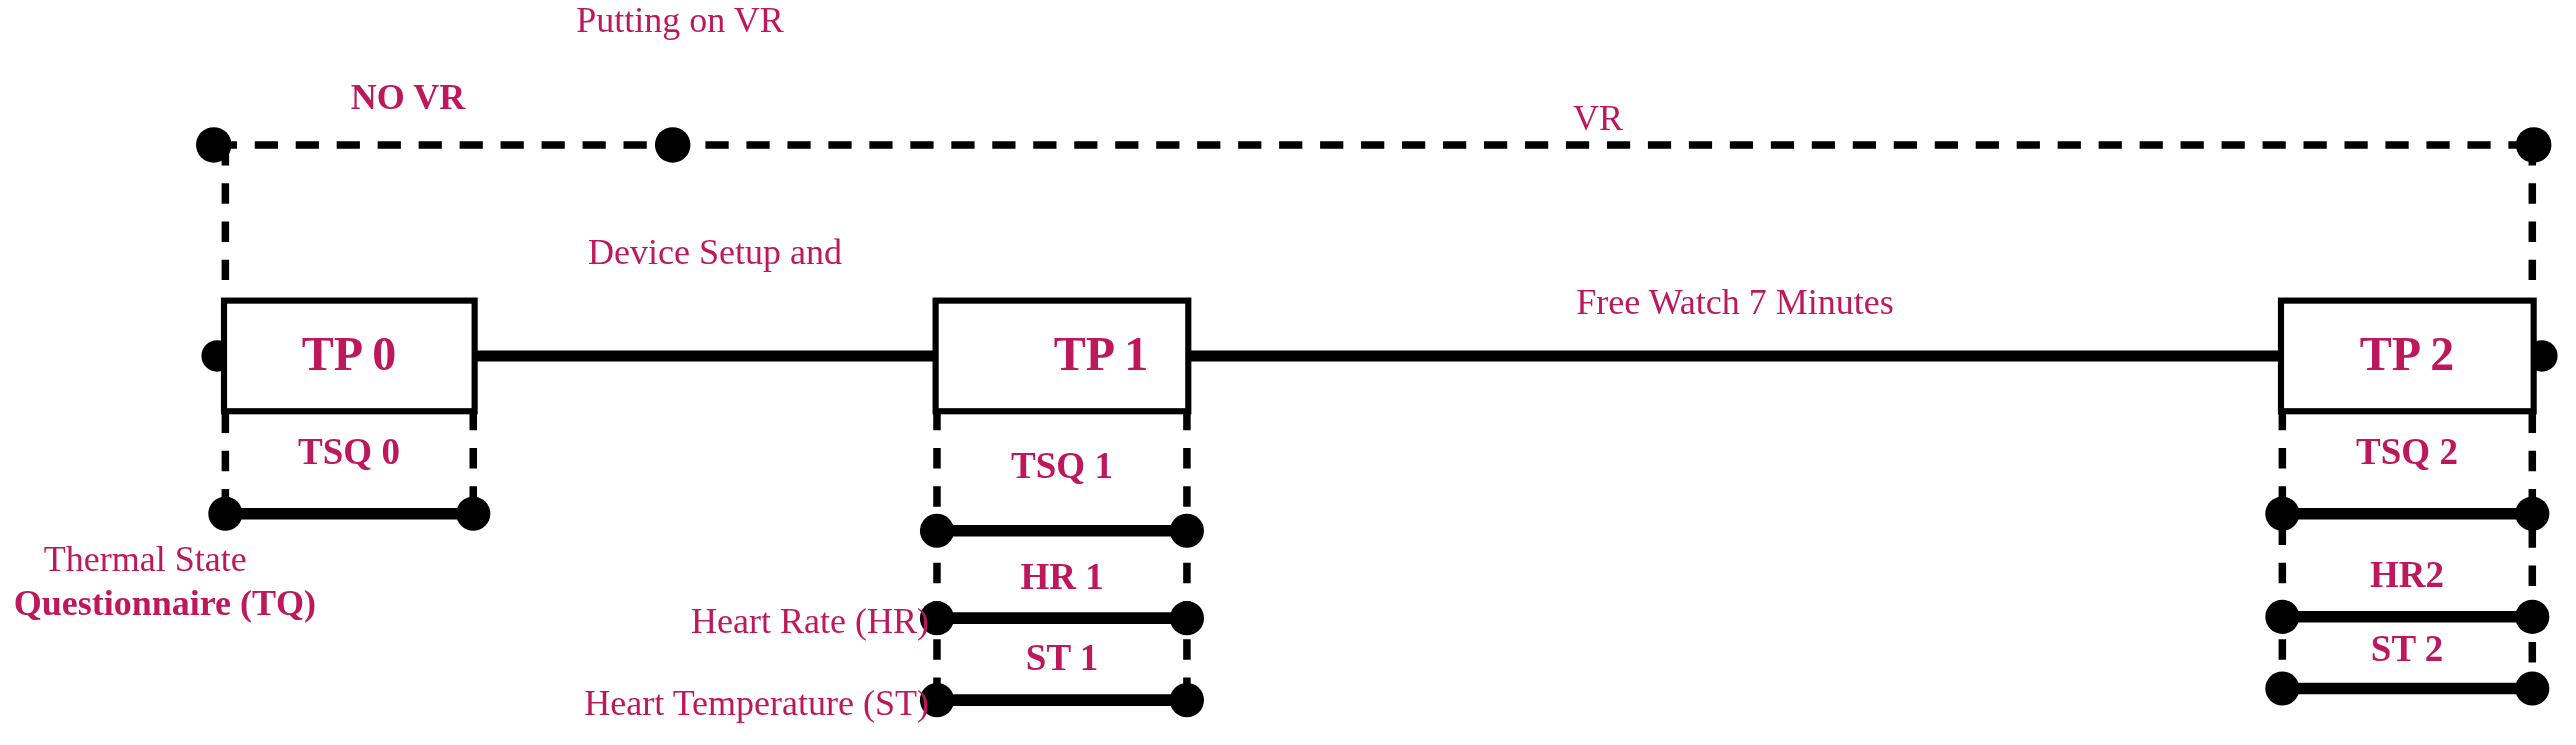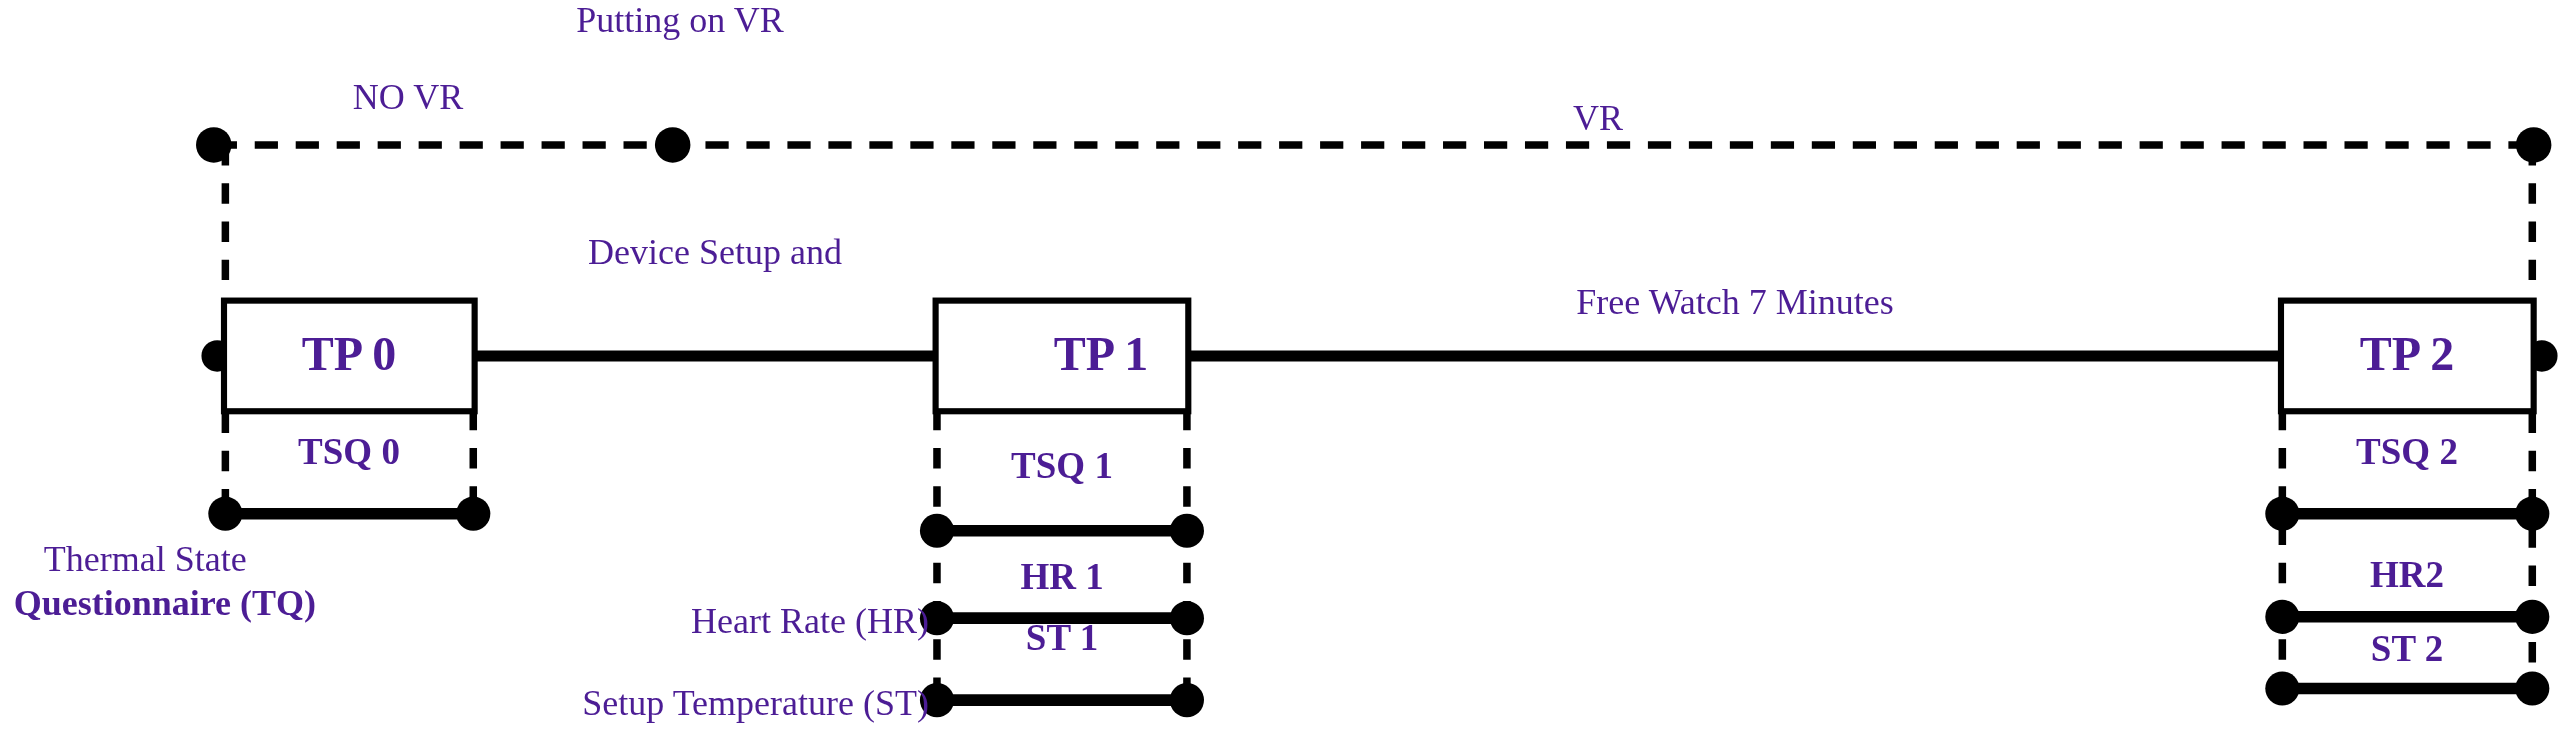--- a/index.html
+++ b/index.html
@@ -1,20 +1,20 @@
 <!DOCTYPE html>
 <html style="font-size:11px"><head>
 <meta charset="utf-8">
 <style>
   html,body{margin:0;padding:0;background:#ffffff;}
   body{width:2576px;height:746px;overflow:hidden;
        font-family:"Liberation Serif","DejaVu Serif",serif;color:#000;}
   #stage{position:relative;width:2576px;height:746px;background:#fff;}
   svg#diagram{position:absolute;left:0;top:0;width:2576px;height:746px;}
-  .lbl{position:absolute;white-space:pre;color:#4c1d95;line-height:1.18;}
+  .lbl{position:absolute;white-space:pre;color:#be185d;line-height:1.18;}
   .plain{font-weight:400;font-size:36px;}
   .bold{font-weight:700;font-size:37px;}
   .boxtitle{font-weight:700;font-size:48px;}
   .ctr{transform:translateX(-50%);text-align:center;}
   .rgt{transform:translateX(-100%);text-align:right;}
 </style>
 </head>
 <body>
 
 <div id="stage">
@@ -80,38 +80,38 @@
       <line x1="3342" y1="903" x2="3708" y2="903" stroke="#000" stroke-width="17"></line>
       <circle cx="3342" cy="903" r="25" fill="#000"></circle>
       <circle cx="3708" cy="903" r="25" fill="#000"></circle>
 
       <line x1="3342" y1="1008" x2="3708" y2="1008" stroke="#000" stroke-width="17"></line>
       <circle cx="3342" cy="1008" r="25" fill="#000"></circle>
       <circle cx="3708" cy="1008" r="25" fill="#000"></circle>
     </g>
   </svg>
 
-  <div class="lbl plain ctr" style="left:408px;  top:76px;">NO VR</div>
+  <div class="lbl plain ctr" style="left:408px;  top:76px;font-weight:bold;">NO VR</div>
   <div class="lbl plain ctr" style="left:680px;  top:-1.4px;">Putting on VR</div>
   <div class="lbl plain ctr" style="left:1598px; top:57px;margin-top:40px;">VR</div>
 
   <div class="lbl boxtitle ctr" style="left:349px;  top:326px;">TP 0</div>
   <div class="lbl boxtitle ctr" style="left:1062px; top:326px;margin-left:39px;">TP 1</div>
   <div class="lbl boxtitle ctr" style="left:2407px; top:326px;">TP 2</div>
 
   <div class="lbl plain ctr" style="left:715px; top:219px;margin-top:12px;">Device Setup and</div>
   <div class="lbl plain ctr" style="left:1735px; top:281px;">Free Watch 7 Minutes</div>
 
   <div class="lbl bold ctr" style="left:349px;  top:430px;">TSQ 0</div>
   <div class="lbl bold ctr" style="left:1062px; top:444px;">TSQ 1</div>
   <div class="lbl bold ctr" style="left:1062px; top:555px;">HR 1</div>
-  <div class="lbl bold ctr" style="left:1062px; top:616px;">ST 1</div>
+  <div class="lbl bold ctr" style="left:1062px; top:636px;">ST 1</div>
   <div class="lbl bold ctr" style="left:2407px; top:430px;">TSQ 2</div>
   <div class="lbl bold ctr" style="left:2407px; top:553px;">HR2</div>
   <div class="lbl bold ctr" style="left:2407px; top:627px;">ST 2</div>
 
   <div class="lbl plain" style="left:13.7px; top:538px;margin-left:30px;">Thermal State</div>
   <div class="lbl plain" style="left:13.7px; top:582px;font-weight:bold;">Questionnaire (TQ)</div>
   <div class="lbl plain rgt" style="left:929px; top:600px;">Heart Rate (HR)</div>
-  <div class="lbl plain rgt" style="left:929px; top:682px;">Setup Temperature (ST)</div>
+  <div class="lbl plain rgt" style="left:929px; top:682px;">Heart Temperature (ST)</div>
 
 </div>
 
 
 </body></html>

